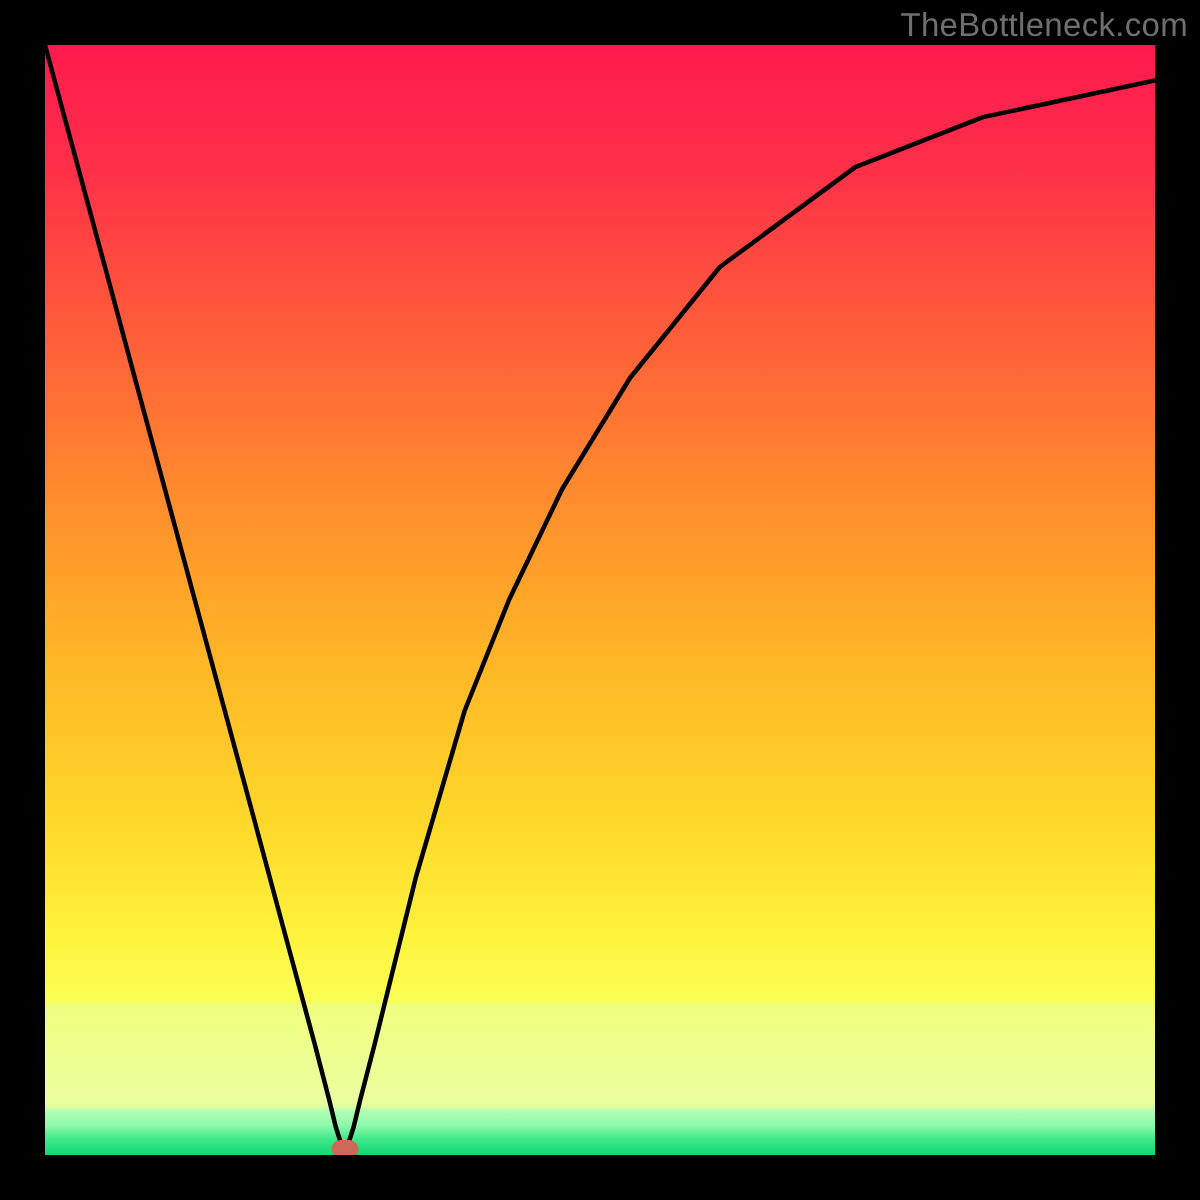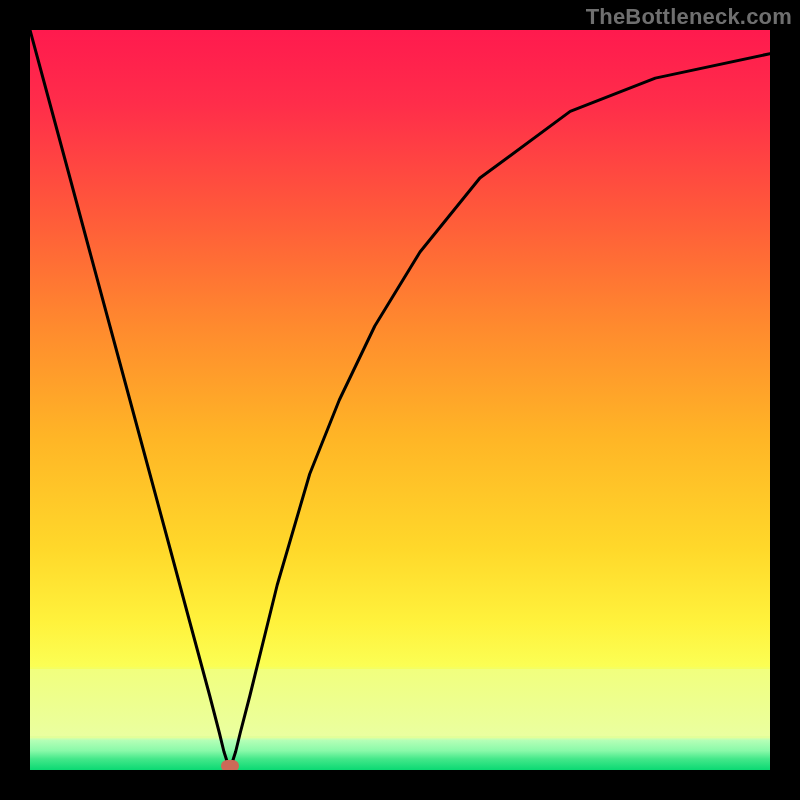--- a/index.html
+++ b/index.html
@@ -30,21 +30,21 @@
     left: 0;
     top: 0;
     width: 740px;
     height: 740px;
   }
   .watermark {
     position: absolute;
     top: 4px;
     right: 8px;
     font-size: 22px;
-    font-weight: 700;
+    font-weight: 400;
     color: #6f6f6f;
     letter-spacing: 0.2px;
     user-select: none;
   }
   .marker {
     position: absolute;
     width: 18px;
     height: 12px;
     border-radius: 6px;
     background: #cc6a57;

